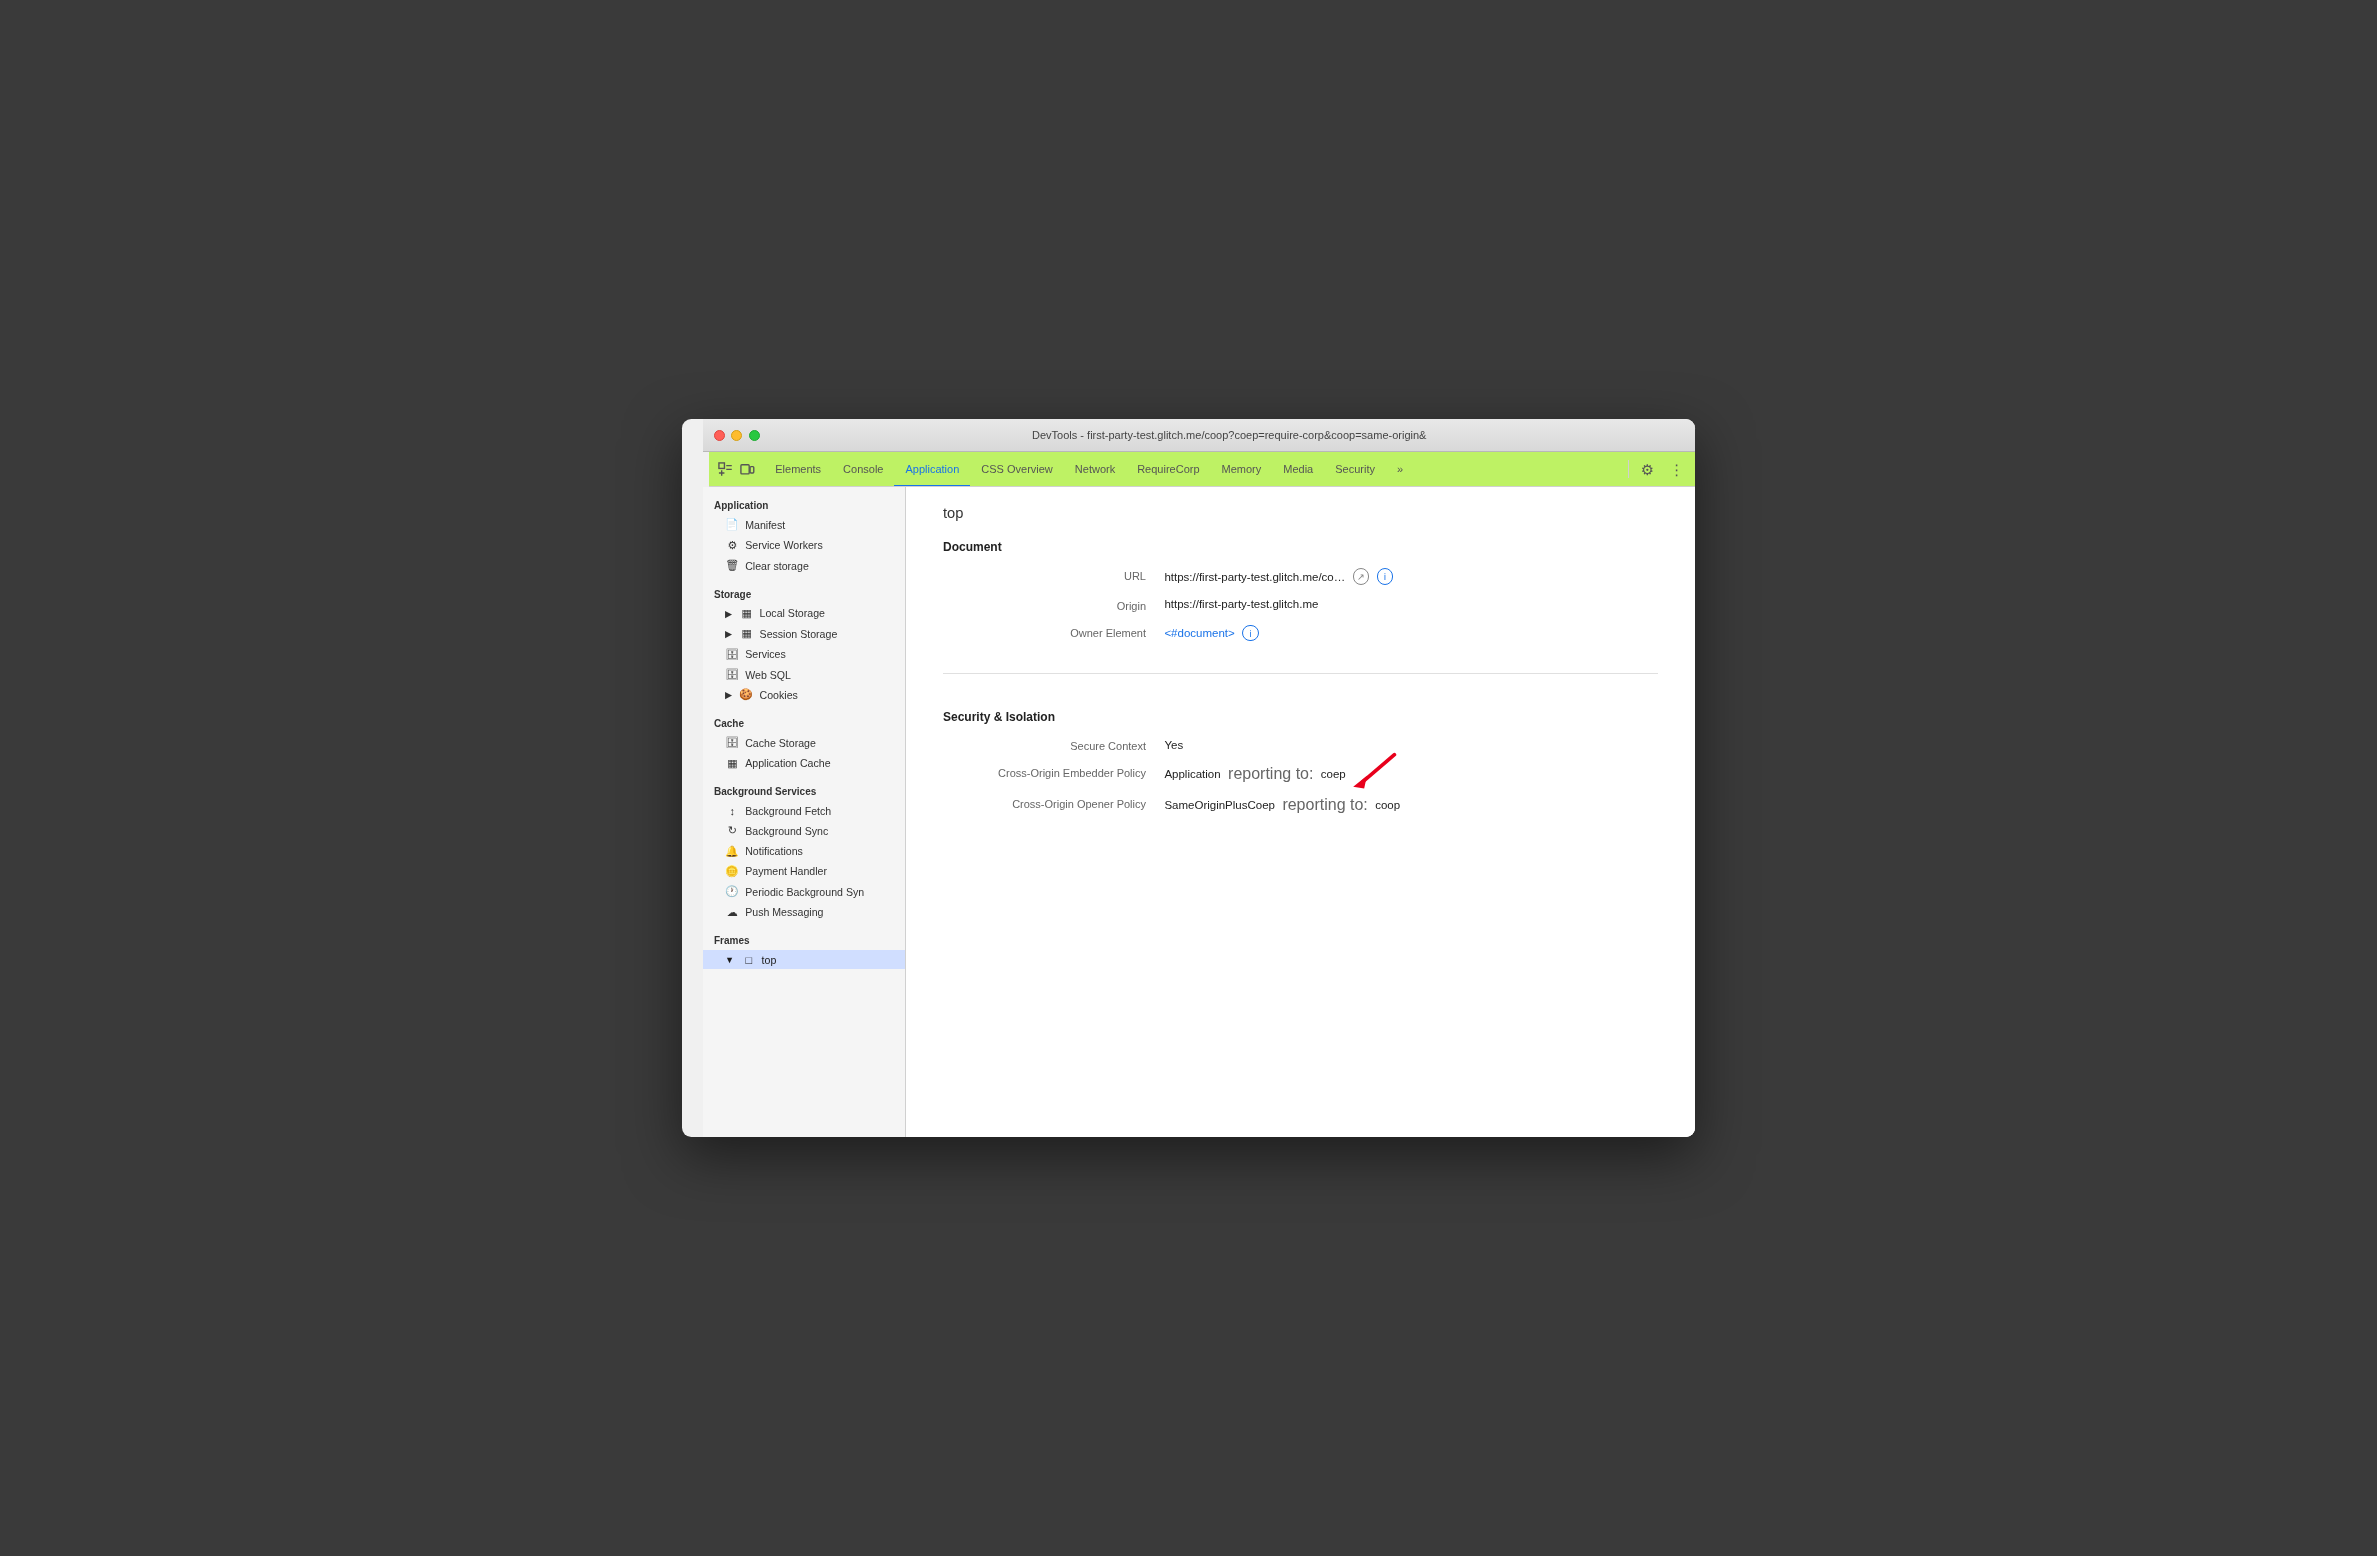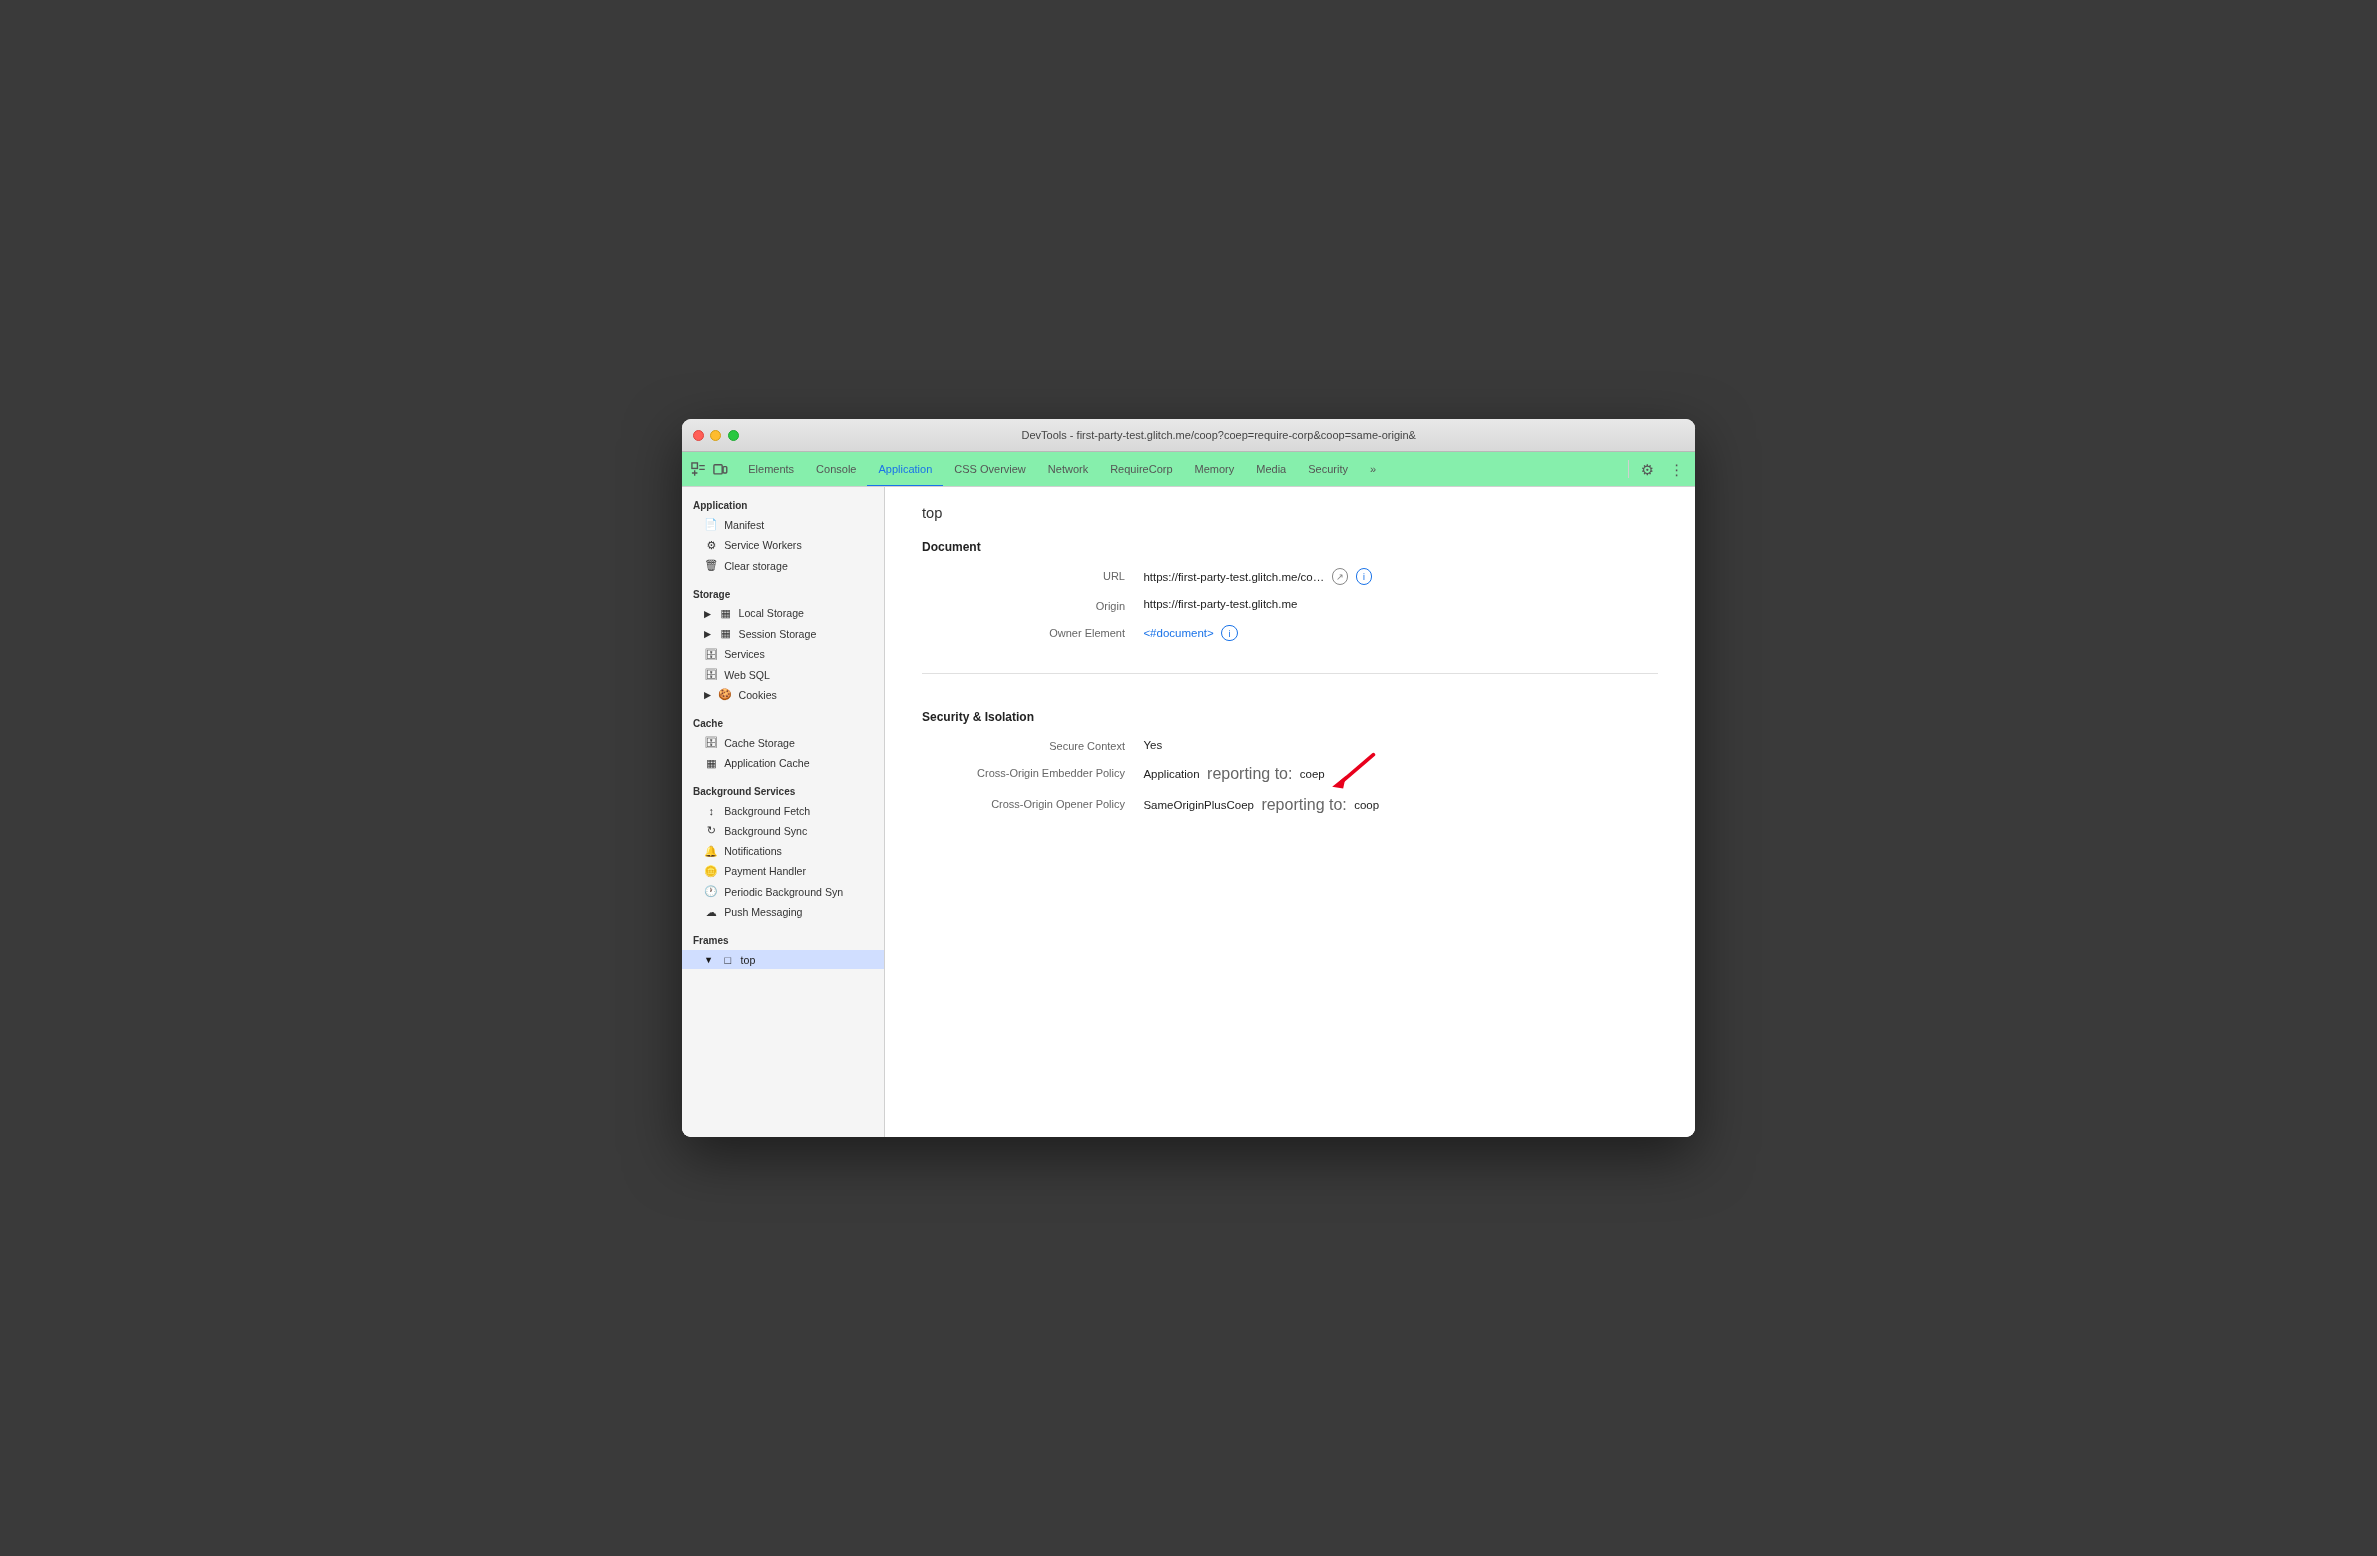--- a/index.html
+++ b/index.html
@@ -13,20 +13,21 @@
     }
     .window {
       width: 1013px;
       height: 718px;
       background: #f0f0f0;
       border-radius: 9.2px;
       overflow: hidden;
       box-shadow: 0 18.4px 55px rgba(0,0,0,0.5);
       display: flex;
       flex-direction: column;
+      padding-left: 21px;
     }
     
     .title-bar {
       background: linear-gradient(to bottom, #e8e8e8, #d8d8d8);
       height: 33px;
       display: flex;
       align-items: center;
       padding: 0 11px;
       border-bottom: 0.9px solid #b8b8b8;
       flex-shrink: 0;
@@ -45,27 +46,28 @@
     .tl-yellow { background: #febc2e; border: 0.9px solid #d4a017; }
     .tl-green { background: #28c840; border: 0.9px solid #1dab32; }
     .title-text {
       flex: 1;
       text-align: center;
       font-size: 11px;
       color: #444;
     }
     
     .tab-bar {
-      background: #86efac;
+      background: #bef264;
       border-bottom: 0.9px solid #d0d0d0;
       display: flex;
       align-items: center;
       padding: 0 7.4px;
       height: 35px;
       flex-shrink: 0;
+      margin-left: 6px;
     }
     .tab-bar-left {
       display: flex;
       align-items: center;
       gap: 3.7px;
       margin-right: 7.4px;
     }
     .devtools-icon {
       width: 18.4px;
       height: 18.4px;

